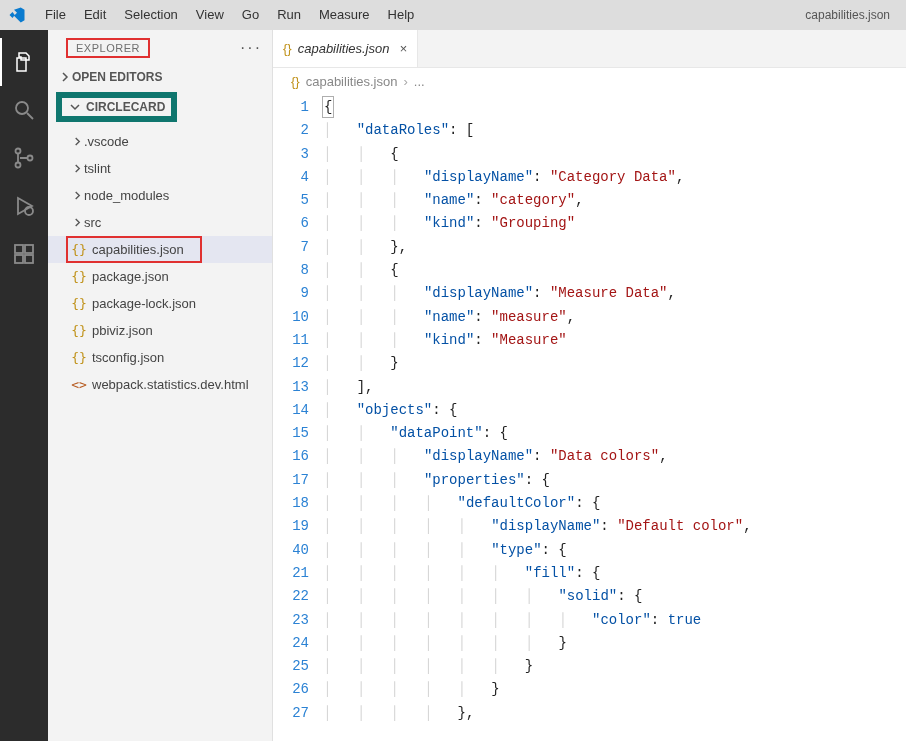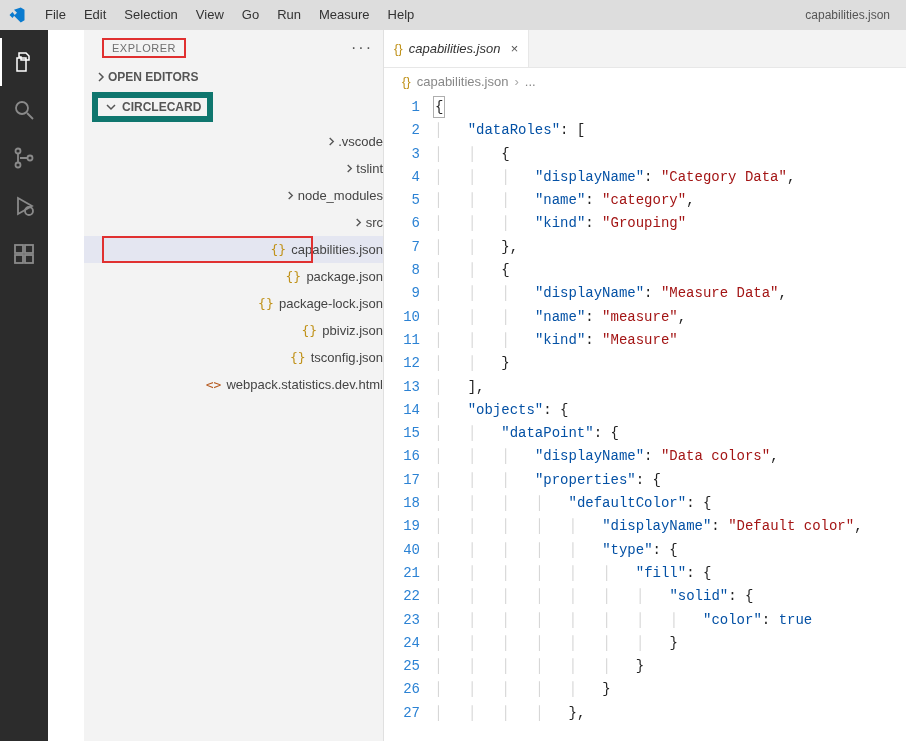--- a/index.html
+++ b/index.html
@@ -64,26 +64,25 @@
   .activity-item.active::before {
     content: "";
     position: absolute;
     left: 0; top: 0; bottom: 0; width: 2px;
     background: #ffffff;
   }
   .activity-item svg { width: 24px; height: 24px; }
 
   
   .sidebar {
-    width: 300px;
+    width: 225px;
     background: #f3f3f3;
     display: flex;
     flex-direction: column;
     border-right: 1px solid #e0e0e0;
-    margin-left: 36px;
   }
   .sidebar-header {
     display: flex;
     align-items: center;
     justify-content: space-between;
     padding: 8px 10px 8px 18px;
     font-size: 11px;
     color: #6f6f6f;
     letter-spacing: 0.5px;
   }
@@ -116,21 +115,20 @@
   .tree {
     padding-top: 2px;
   }
   .tree-row {
     display: flex;
     align-items: center;
     height: 27px;
     padding-left: 22px;
     cursor: pointer;
     color: #444;
-    justify-content: flex-end;
   }
   .tree-row .tw-chev {
     width: 14px; display: inline-flex; justify-content: center; color: #555;
   }
   .tree-row .tw-chev svg { width: 9px; height: 9px; }
   .tree-row .ficon {
     width: 18px; text-align: center; margin-right: 4px;
     font-family: monospace; font-size: 13px;
     color: #c0921a;
   }

